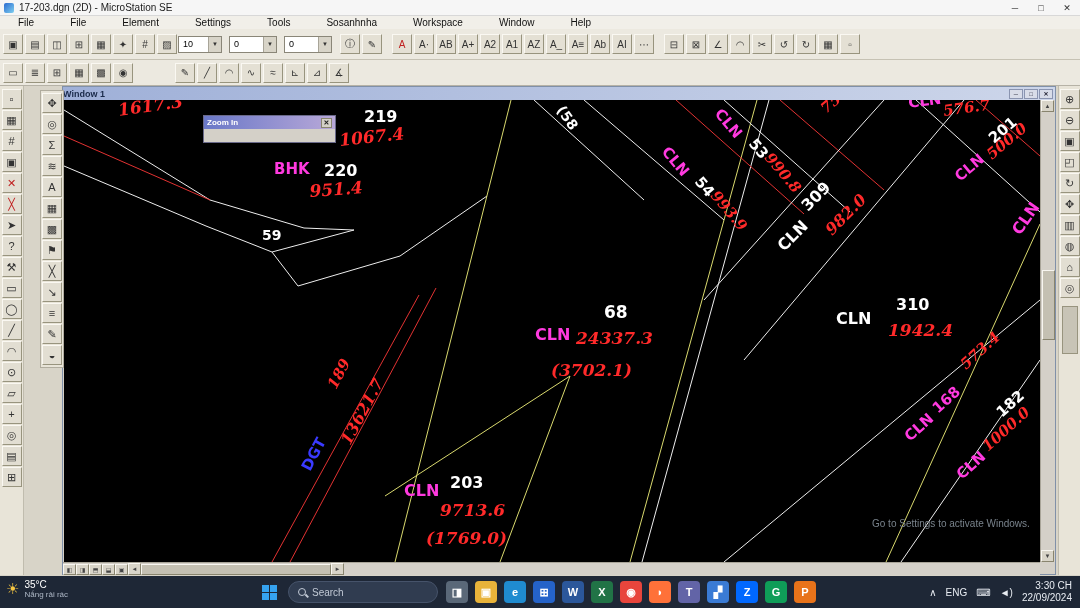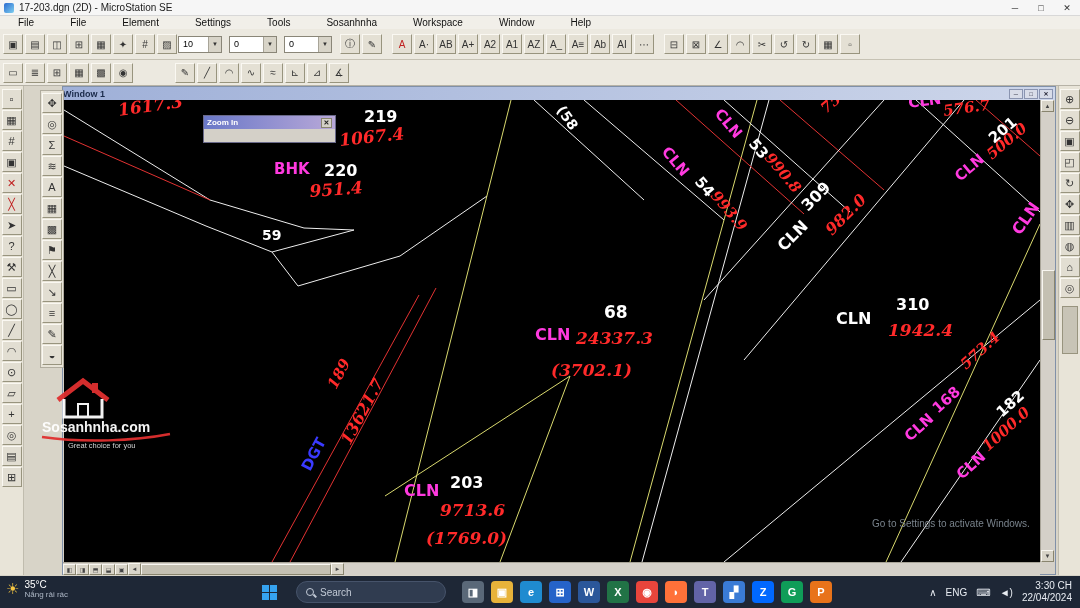--- a/index.html
+++ b/index.html
@@ -63,21 +63,21 @@
   .activate{position:absolute;left:872px;top:516px;z-index:8;}
   .activate .a1{font-size:15px;color:#8e979e;}
   .activate .a2{font-size:10px;color:#79838c;margin-top:2px;}
 
   
   .taskbar{position:absolute;left:0;top:576px;width:1080px;height:32px;background:#1e2736;z-index:40;}
   .weather{position:absolute;left:6px;top:3px;display:flex;align-items:center;gap:5px;color:#fff;}
   .sun{color:#f6c643;font-size:15px;}
   .wcol div:first-child{font-size:10px;}
   .wdesc{font-size:8px;color:#aeb8c6;}
-  .tb-center{position:absolute;left:258px;top:5px;display:flex;align-items:center;gap:16px;}
+  .tb-center{position:absolute;left:258px;top:5px;display:flex;align-items:center;gap:8px;}
   .startbtn{width:22px;height:22px;display:flex;align-items:center;justify-content:center;border-radius:4px;}
   .winlogo{display:grid;grid-template-columns:7px 7px;grid-template-rows:7px 7px;gap:1px;}
   .winlogo span{background:#35a2ef;}
   .searchpill{width:150px;height:22px;border-radius:11px;background:#303c50;border:1px solid #46536a;display:flex;align-items:center;gap:6px;padding-left:9px;font-size:10px;color:#c2cad6;}
   .mag{width:8px;height:8px;border:1.5px solid #c2cad6;border-radius:50%;position:relative;}
   .mag::after{content:"";position:absolute;left:6px;top:6px;width:4px;height:1.5px;background:#c2cad6;transform:rotate(45deg);}
   .apps{display:flex;align-items:center;gap:7px;}
   .appbtn{width:22px;height:22px;border-radius:4px;font-size:11px;font-weight:bold;color:#fff;display:flex;align-items:center;justify-content:center;}
   .tray{position:absolute;right:8px;top:0;height:32px;display:flex;align-items:center;gap:9px;color:#e8ecf2;font-size:10px;}
   .clock{text-align:right;font-size:10px;line-height:12px;}
@@ -345,31 +345,20 @@
   </div>
 
   <div class="zoomdlg">
     <div class="zd-title">
       <span>Zoom In</span>
       <span class="zd-close">✕</span>
     </div>
     <div class="zd-body"></div>
   </div>
 
-  <div class="watermark">
-    <svg width="140" height="82" viewBox="0 0 140 82">
-      <path d="M22 30 L47 11 L72 30" stroke="#e03030" stroke-width="5" fill="none"></path>
-      <path d="M28 29 L28 47 L66 47 L66 29" stroke="#ffffff" stroke-width="3" fill="none"></path>
-      <rect x="56" y="13" width="6" height="10" fill="#e03030"></rect>
-      <rect x="42" y="34" width="10" height="13" fill="none" stroke="#ffffff" stroke-width="2"></rect>
-      <text x="6" y="62" fill="#ffffff" font-size="14" font-weight="bold" font-family="Liberation Sans, sans-serif">Sosanhnha.com</text>
-      <path d="M6 67 C 48 73, 98 71, 134 64" stroke="#e03030" stroke-width="2.5" fill="none"></path>
-      <text x="32" y="78" fill="#dddddd" font-size="7.5" font-family="Liberation Sans, sans-serif">Great choice for you</text>
-    </svg>
-  </div>
 
   <div class="activate">
     <div class="a2">Go to Settings to activate Windows.</div>
   </div>
 
   <div class="taskbar">
     <div class="weather">
       <span class="sun">☀</span>
       <div class="wcol">
         <div>35°C</div>
@@ -405,18 +394,18 @@
           <div class="appbtn" style="background: rgb(232, 115, 26);">P</div>
         </div>
     </div>
     <div class="tray">
       <span>∧</span>
       <span>ENG</span>
       <span>⌨</span>
       <span>◄)</span>
       <div class="clock">
         <div>3:30 CH</div>
-        <div>22/04/2024</div>
+        <div>22/09/2024</div>
       </div>
     </div>
   </div>
 
 </div>
 
 </body></html>

